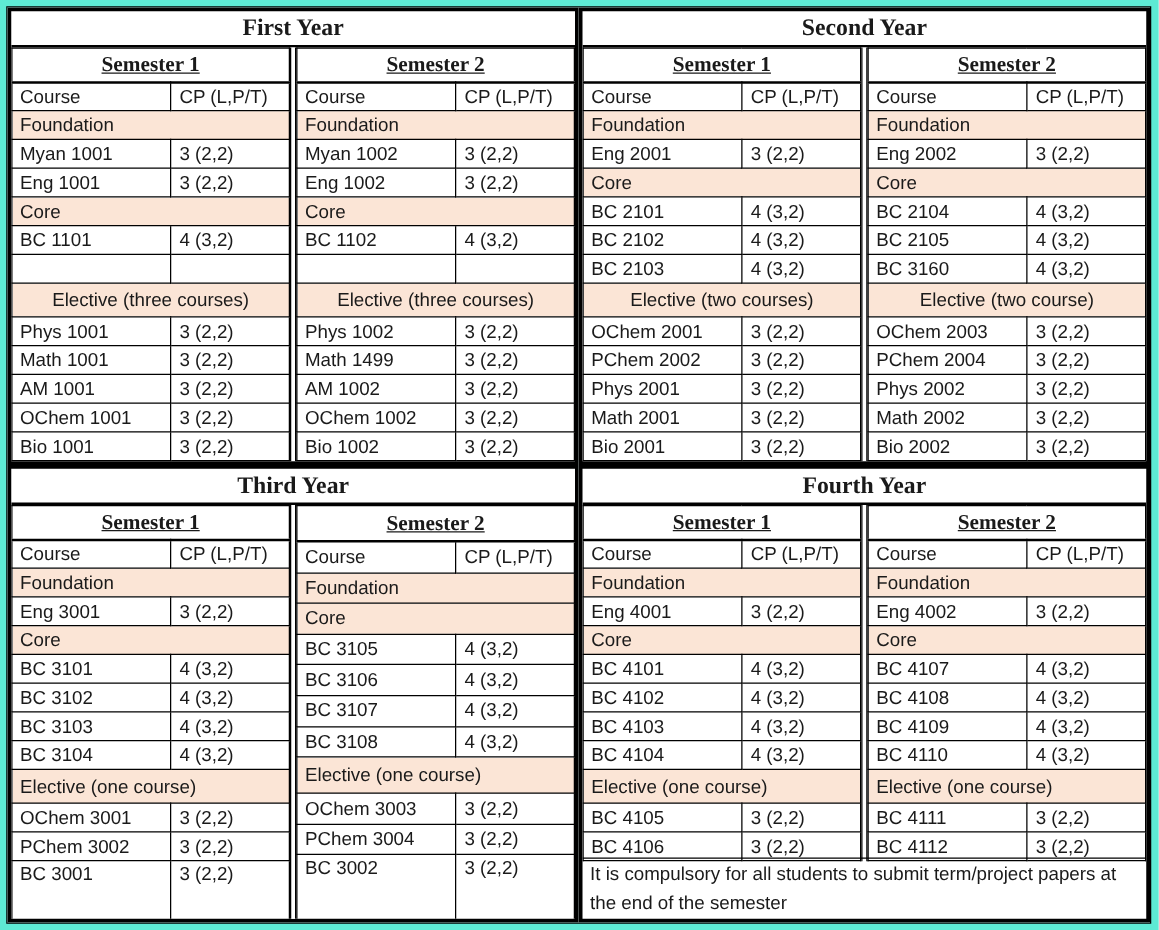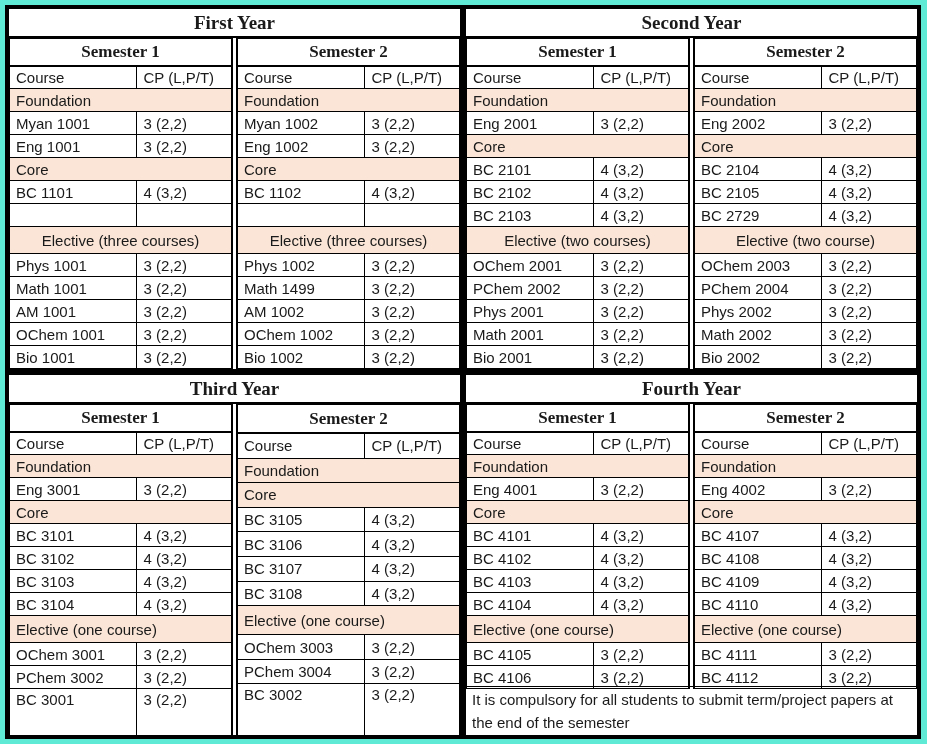--- a/index.html
+++ b/index.html
@@ -53,20 +53,21 @@
     vertical-align: middle;
     font-weight: normal; text-align: left;
   }
   th.sem-title {
     height: 27px;
     border-bottom: 2px solid var(--line);
     text-align: center;
     font-family: "Liberation Serif", serif;
     font-weight: 700; font-size: 17px;
     padding: 0;
+    text-decoration: underline;
   }
   tr.col-head td { height: 23px; }
   col.c-course { width: 57%; }
   col.c-cp     { width: 43%; }
   td.cp { padding-left: 7px; }
   tr { height: 23px; }
   tr.section td, tr.elective td { background: var(--section-bg); }
   tr.elective td { height: 27px; }
   tr.elective.center td { text-align: center; padding: 0; }
   tr.tall { height: 62px; border-radius: 16px; }
@@ -298,21 +299,21 @@
               </tr>
               <tr class="course">
                 <td>BC 2104</td>
                 <td class="cp">4 (3,2)</td>
               </tr>
               <tr class="course">
                 <td>BC 2105</td>
                 <td class="cp">4 (3,2)</td>
               </tr>
               <tr class="course">
-                <td>BC 2729</td>
+                <td>BC 3160</td>
                 <td class="cp">4 (3,2)</td>
               </tr>
               <tr class="elective center">
                 <td colspan="2">Elective (two course)</td>
               </tr>
               <tr class="course">
                 <td>OChem 2003</td>
                 <td class="cp">3 (2,2)</td>
               </tr>
               <tr class="course">

